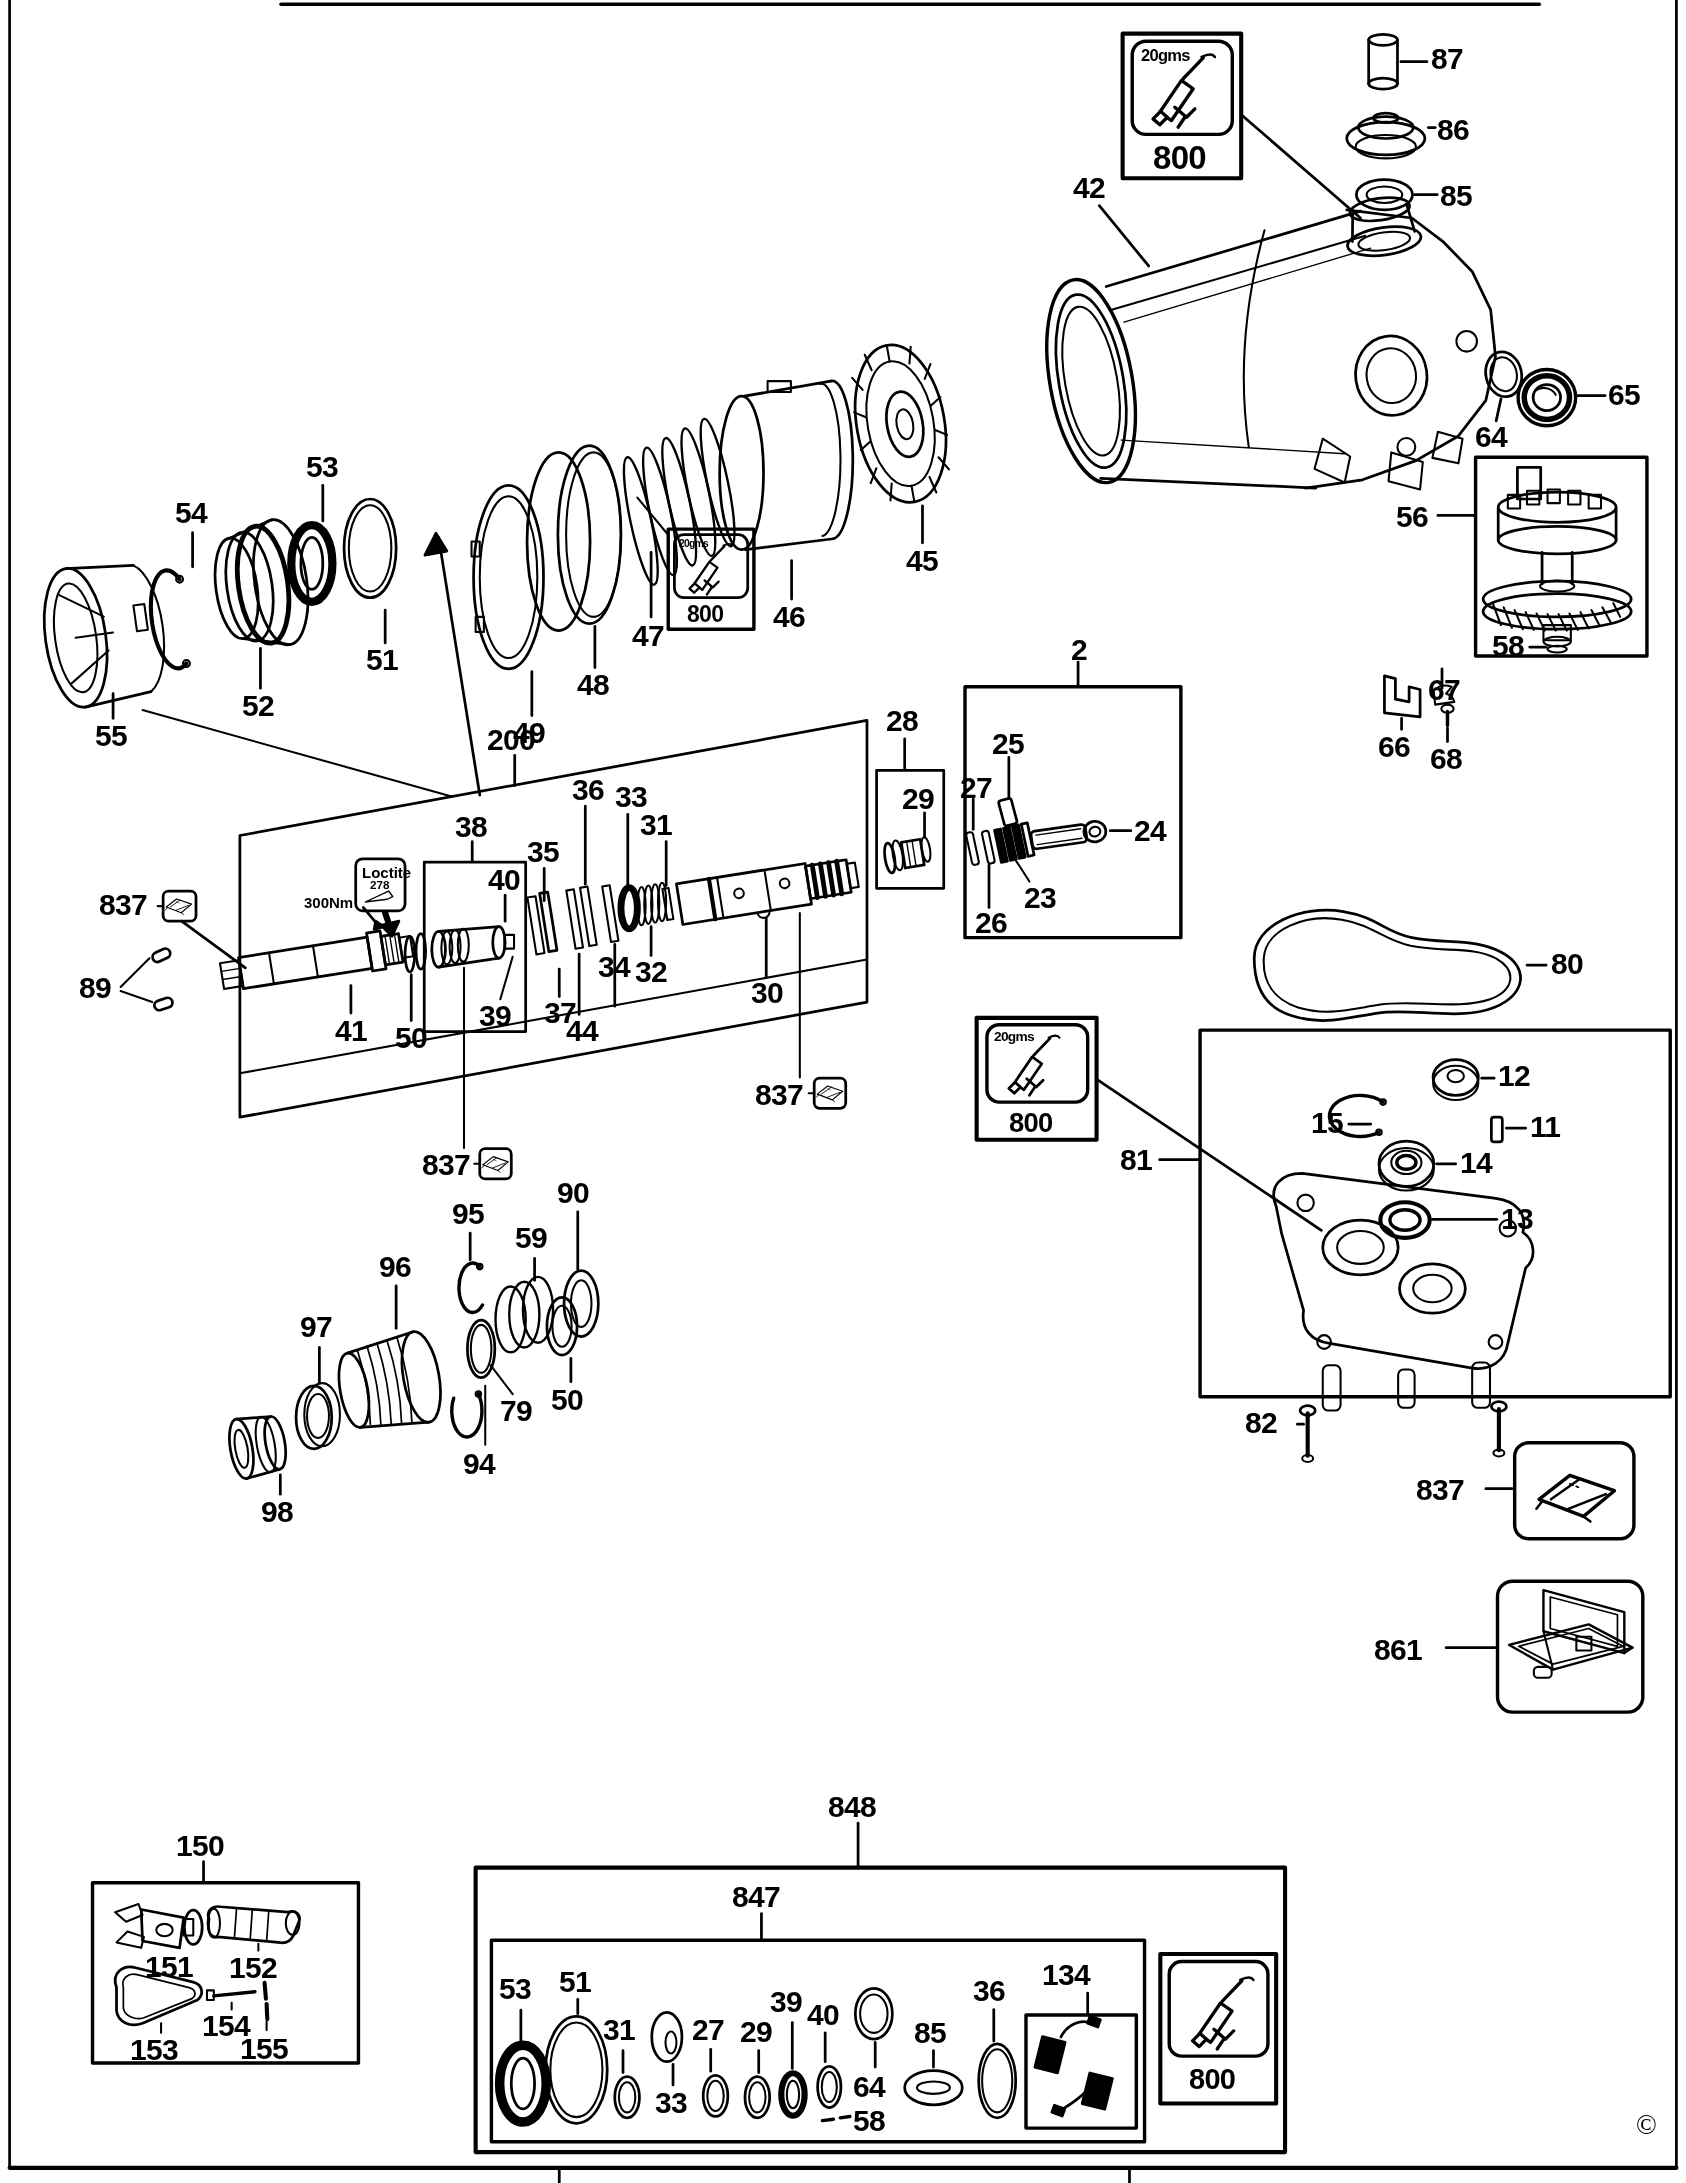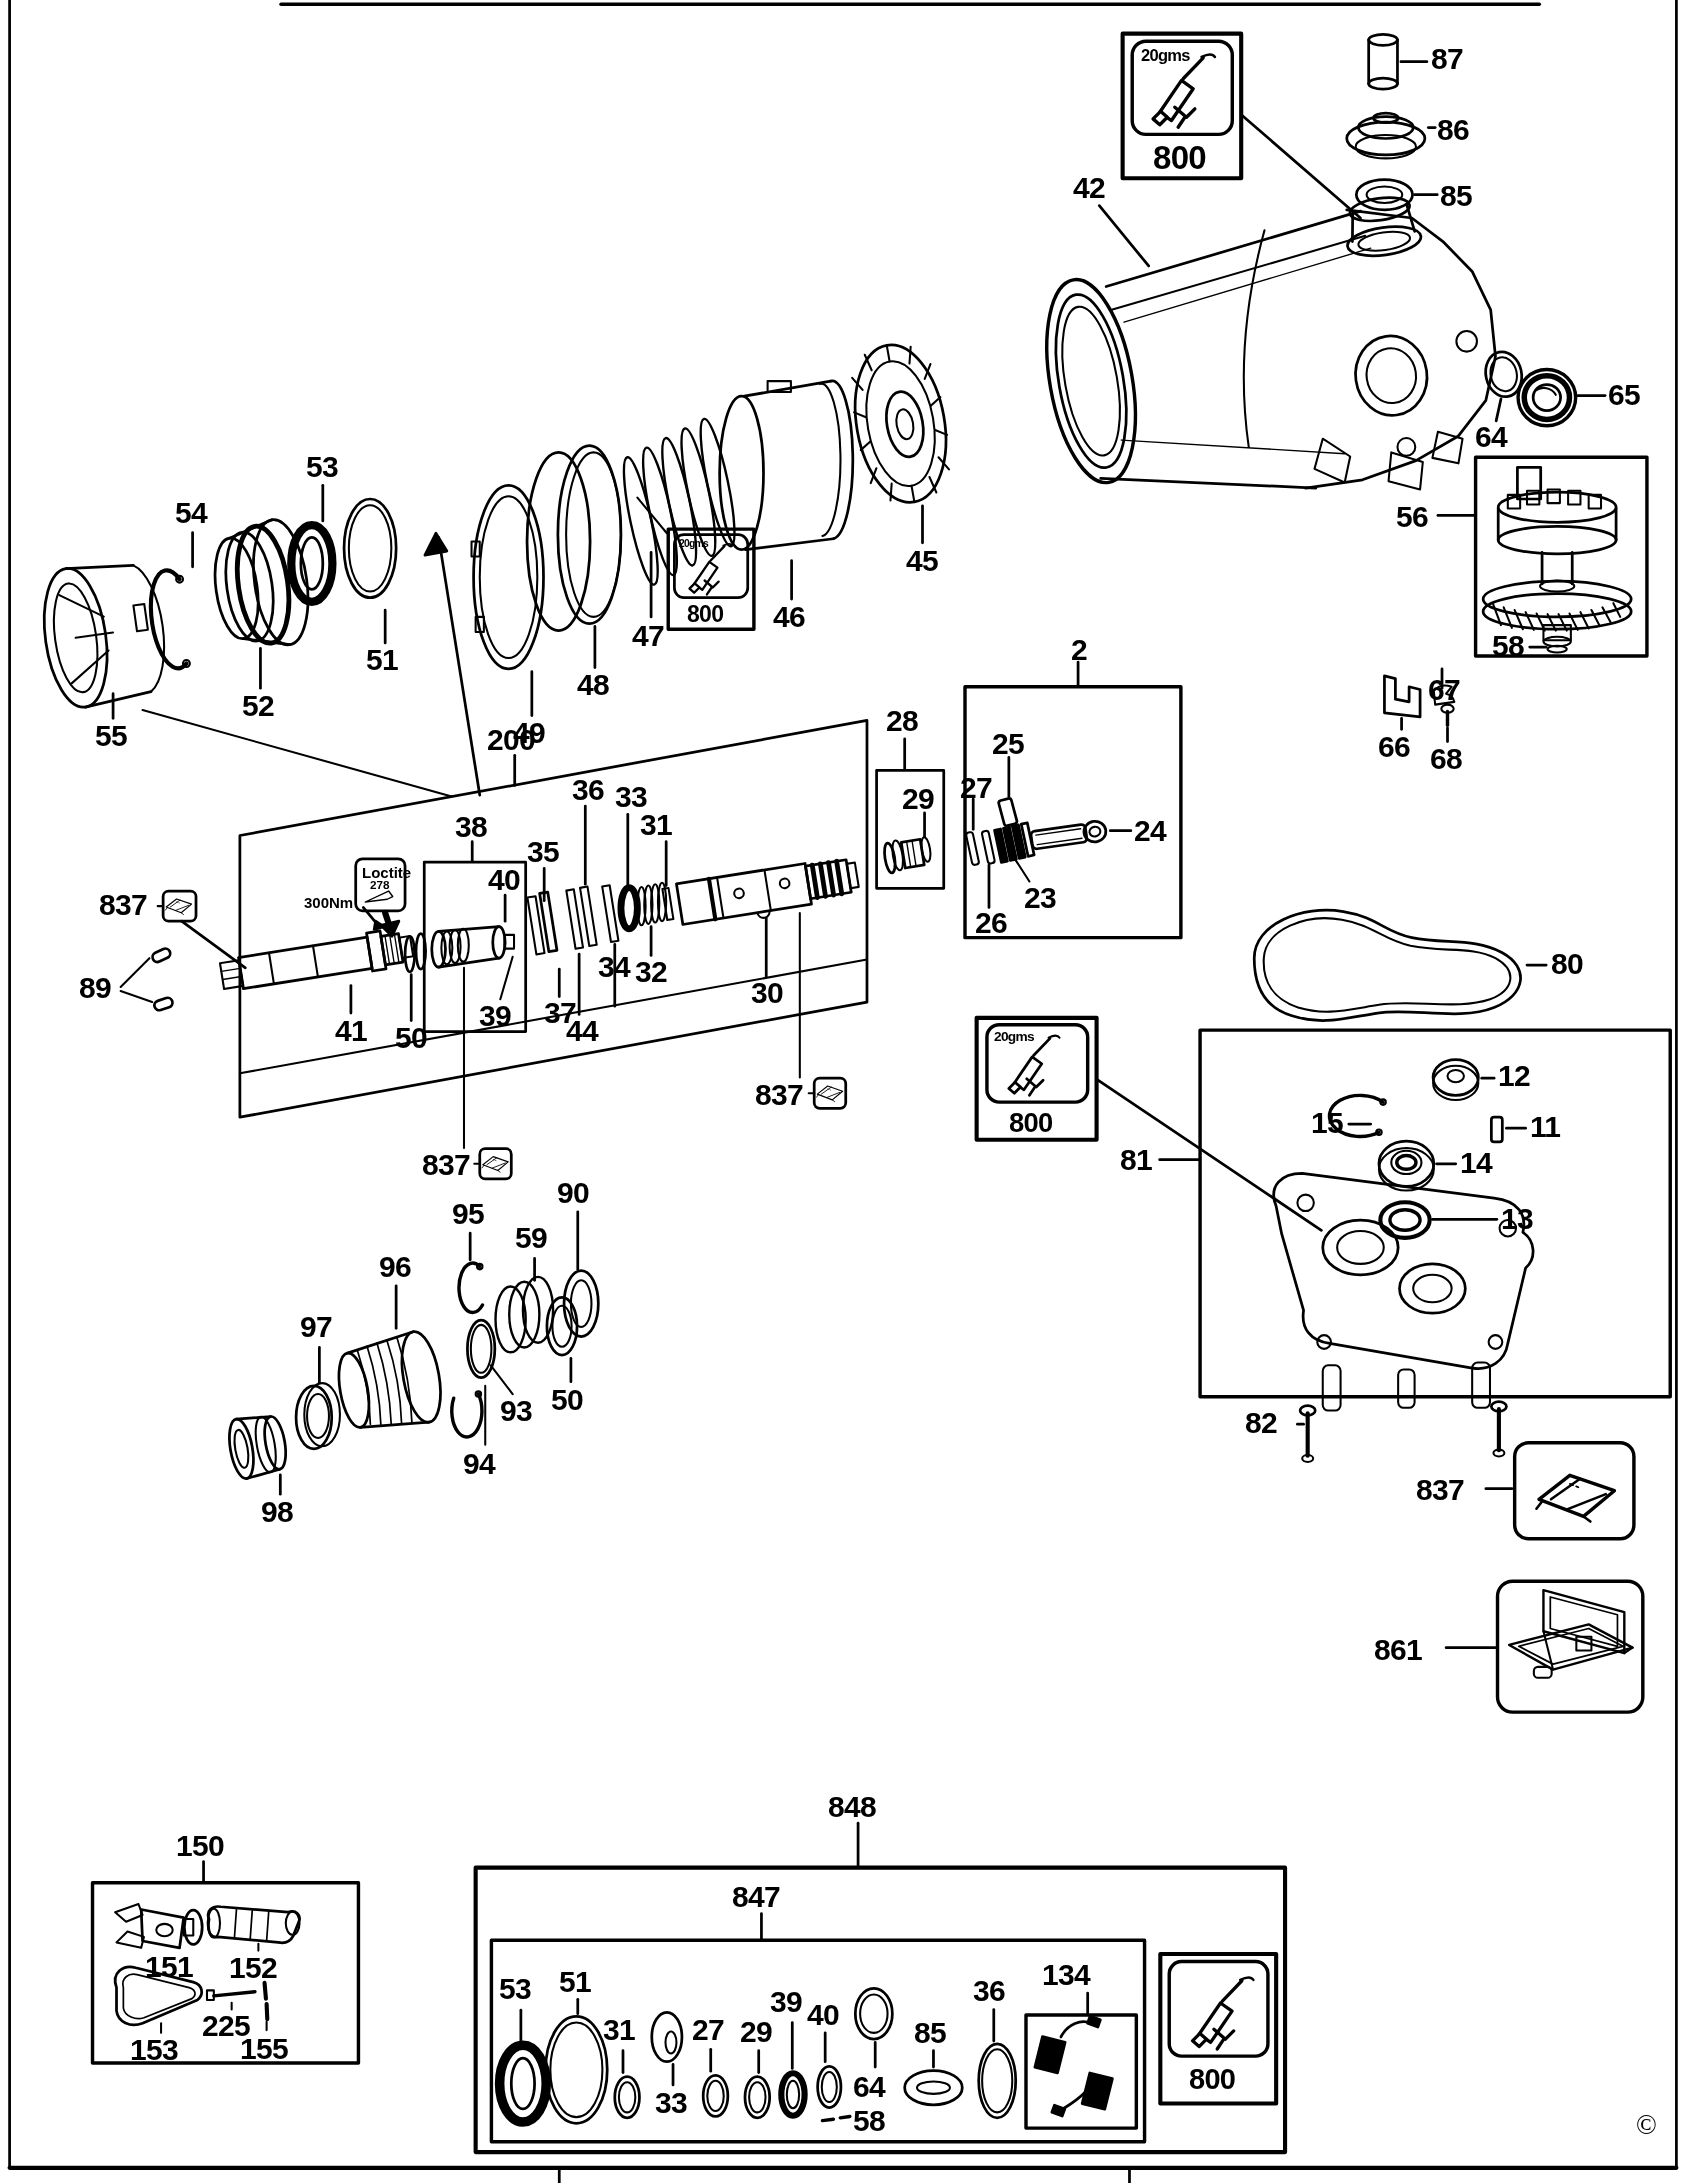--- a/index.html
+++ b/index.html
@@ -732,33 +732,33 @@
 <div class="co" style="left:1530px;top:1112px">11</div>
 <div class="co" style="left:1460px;top:1148px">14</div>
 <div class="co" style="left:1501px;top:1204px">13</div>
 <div class="co" style="left:1245px;top:1408px">82</div>
 
 <div class="co" style="left:557px;top:1178px">90</div>
 <div class="co" style="left:452px;top:1199px">95</div>
 <div class="co" style="left:515px;top:1223px">59</div>
 <div class="co" style="left:379px;top:1252px">96</div>
 <div class="co" style="left:300px;top:1312px">97</div>
-<div class="co" style="left:500px;top:1396px">93</div>
+<div class="co" style="left:500px;top:1396px">79</div>
 <div class="co" style="left:551px;top:1385px">50</div>
 <div class="co" style="left:463px;top:1449px">94</div>
 <div class="co" style="left:261px;top:1497px">98</div>
 
 <div class="co" style="left:1416px;top:1475px">837</div>
 <div class="co" style="left:1374px;top:1635px">861</div>
 
 <div class="co" style="left:176px;top:1831px">150</div>
 <div class="co" style="left:145px;top:1952px">151</div>
 <div class="co" style="left:229px;top:1953px">152</div>
 <div class="co" style="left:130px;top:2035px">153</div>
-<div class="co" style="left:202px;top:2011px">225</div>
+<div class="co" style="left:202px;top:2011px">154</div>
 <div class="co" style="left:240px;top:2034px">155</div>
 
 <div class="co" style="left:828px;top:1792px">848</div>
 <div class="co" style="left:732px;top:1882px">847</div>
 <div class="co" style="left:499px;top:1974px">53</div>
 <div class="co" style="left:559px;top:1967px">51</div>
 <div class="co" style="left:603px;top:2015px">31</div>
 <div class="co" style="left:655px;top:2088px">33</div>
 <div class="co" style="left:692px;top:2015px">27</div>
 <div class="co" style="left:740px;top:2017px">29</div>

